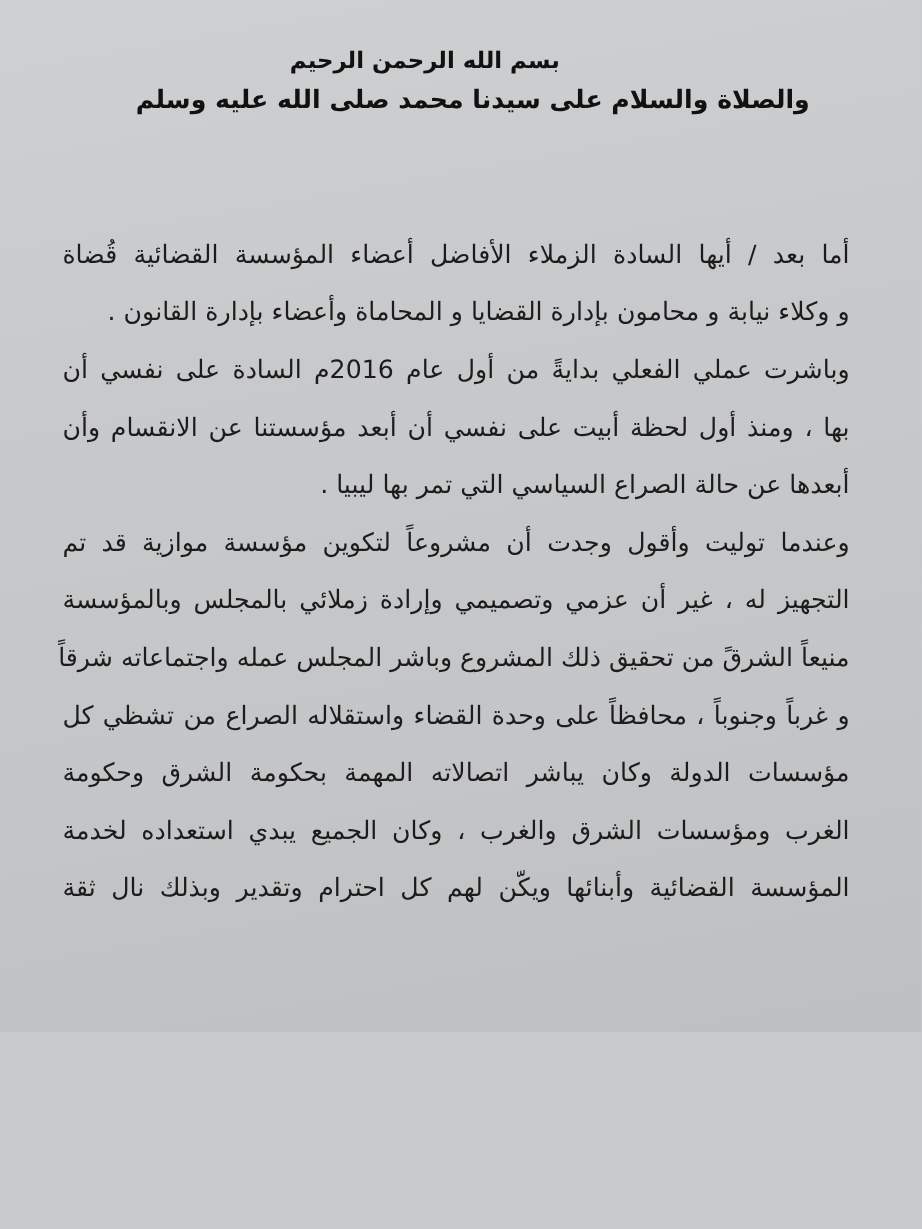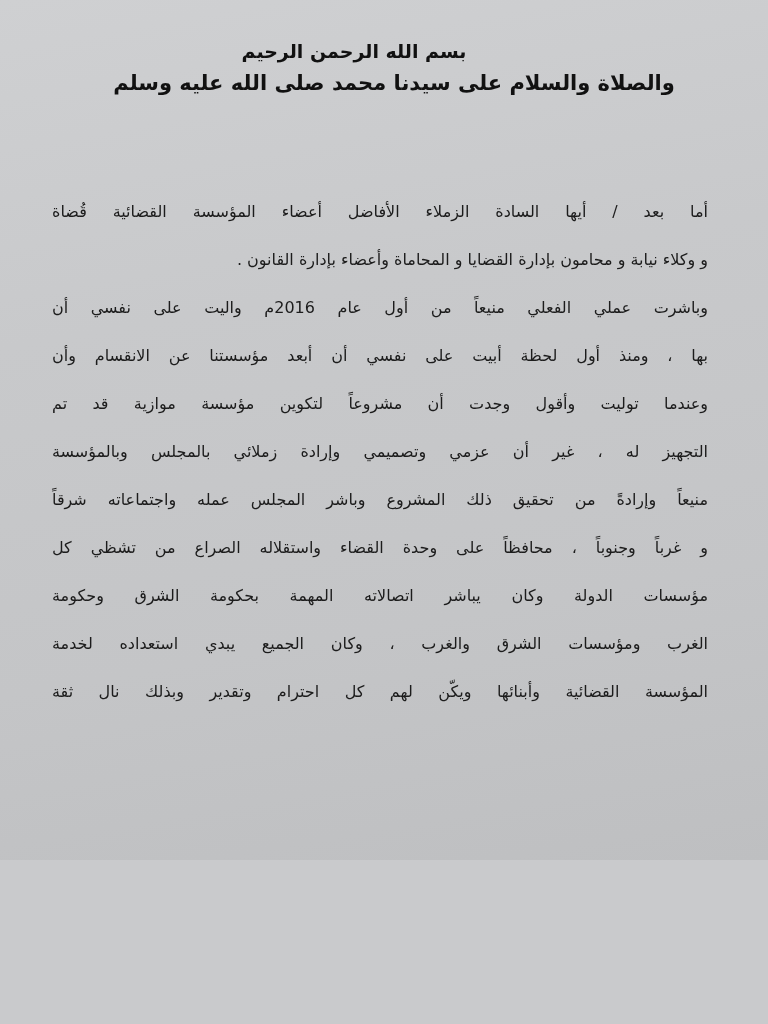--- a/index.html
+++ b/index.html
@@ -41,21 +41,21 @@
       line-height: 34px;
       margin-left: 0px;
       margin-right: -20px;
     }
     .body-text {
       position: absolute;
       left: 52px;
       right: 60px;
       top: 188px;
       font-family: "DejaVu Sans", sans-serif;
-      font-size: 16px;
+      font-size: 21px;
       color: #1c1c1c;
     }
     .line {
       height: 48px;
       line-height: 48px;
       white-space: nowrap;
       text-align: justify;
       text-align-last: justify;
       overflow: visible;
     }
@@ -74,31 +74,32 @@
   </div>
 
   <div class="body-text">
 
     <div>
       <div class="line">أما بعد / أيها السادة الزملاء الأفاضل أعضاء المؤسسة القضائية قُضاة</div>
       <div class="line last">و وكلاء نيابة و محامون بإدارة القضايا و المحاماة وأعضاء بإدارة القانون .</div>
     </div>
 
     <div>
-      <div class="line">وباشرت عملي الفعلي منيعاً من أول عام 2016م واليت على نفسي أن</div>
+      <div class="line">وباشرت عملي الفعلي بدايةً من أول عام 2016م السادة على نفسي أن</div>
     </div>
 
     <div>
       <div class="line">بها ، ومنذ أول لحظة أبيت على نفسي أن أبعد مؤسستنا عن الانقسام وأن</div>
+      <div class="line last">أبعدها عن حالة الصراع السياسي التي تمر بها ليبيا .</div>
     </div>
 
     <div>
       <div class="line">وعندما توليت وأقول وجدت أن مشروعاً لتكوين مؤسسة موازية قد تم</div>
       <div class="line">التجهيز له ، غير أن عزمي وتصميمي وإرادة زملائي بالمجلس وبالمؤسسة</div>
-      <div class="line">منيعاً وإرادةً من تحقيق ذلك المشروع وباشر المجلس عمله واجتماعاته شرقاً</div>
+      <div class="line">منيعاً الشرقً من تحقيق ذلك المشروع وباشر المجلس عمله واجتماعاته شرقاً</div>
       <div class="line">و غرباً وجنوباً ، محافظاً على وحدة القضاء واستقلاله الصراع من تشظي كل</div>
       <div class="line">مؤسسات الدولة وكان يباشر اتصالاته المهمة بحكومة الشرق وحكومة</div>
       <div class="line">الغرب ومؤسسات الشرق والغرب ، وكان الجميع يبدي استعداده لخدمة</div>
       <div class="line">المؤسسة القضائية وأبنائها ويكّن لهم كل احترام وتقدير وبذلك نال ثقة</div>
     </div>
 
   </div>
 </div>
 
 </body></html>

